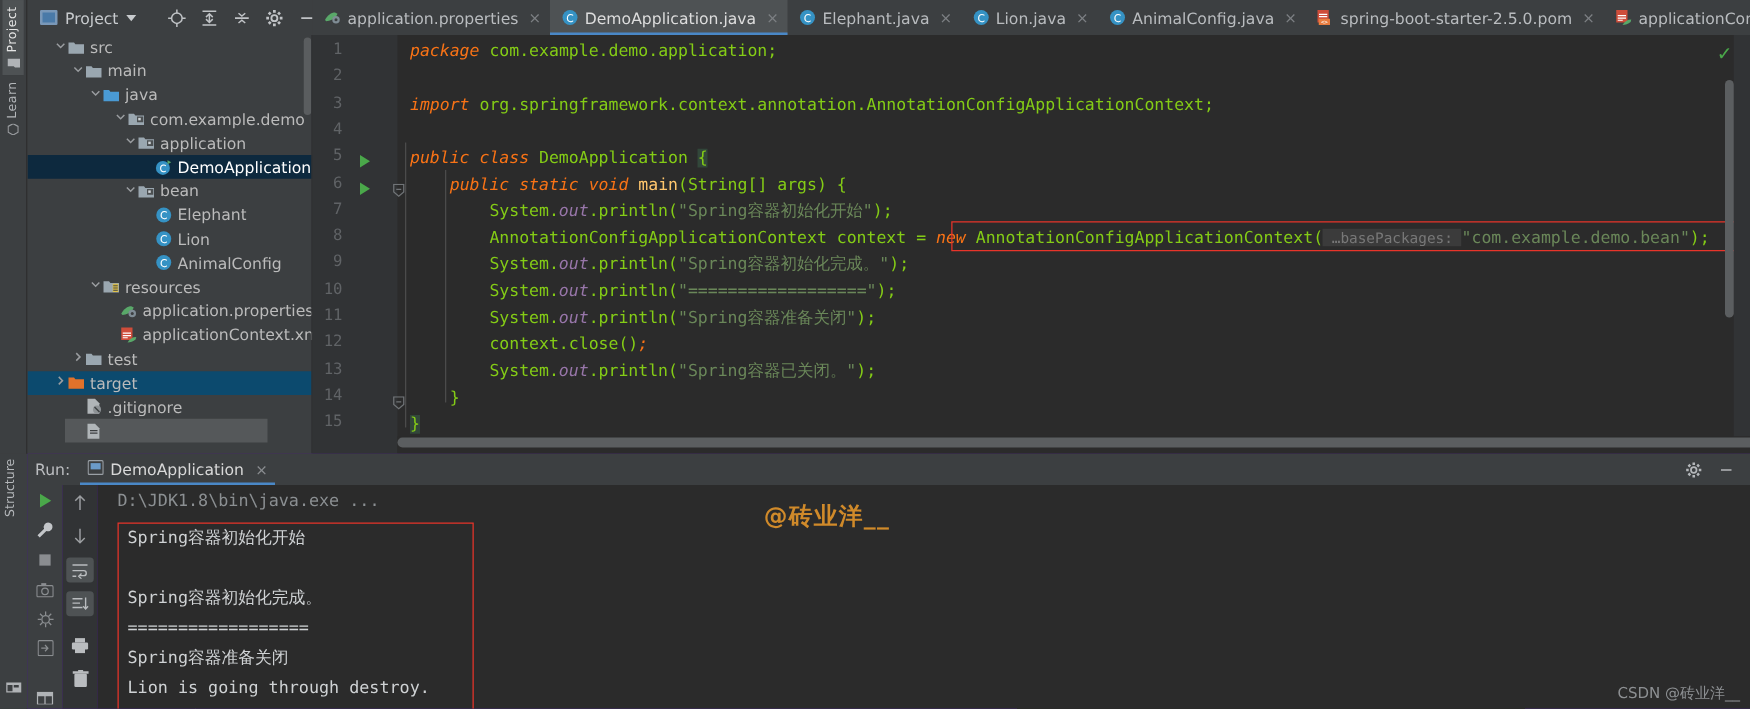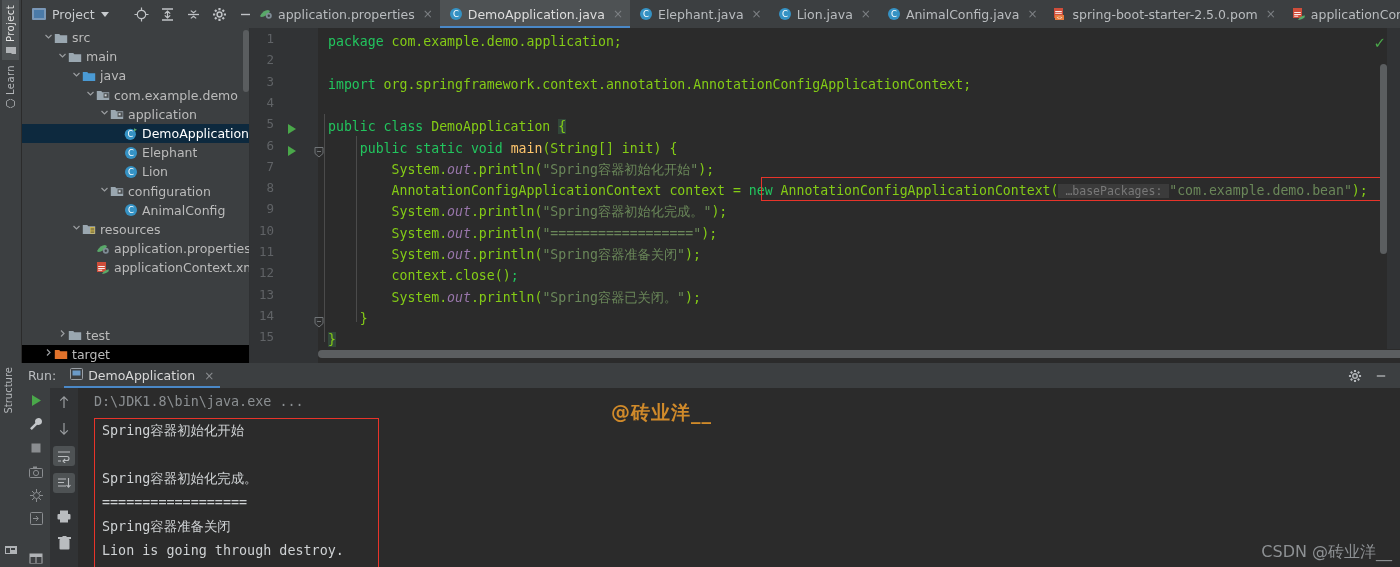--- a/index.html
+++ b/index.html
@@ -58,21 +58,21 @@
   .tab .x { font-size: 12px; color: #7d8084; margin-left: 3px; }
   .ticon { width: 14px; height: 14px; flex: none; }
 
   
   .tree {
     position: absolute; left: 22px; top: 28px; width: 228px; height: 335px;
     background: #3c3f41; overflow: hidden; font-size: 12.5px; color: #bbbbbb;
   }
   .trow { height: 19.2px; display: flex; align-items: center; white-space: nowrap; position: relative; }
   .trow.sel { background: #0d293e; color: #ffffff; }
-  .trow.hl  { background: #000000; }
+  .trow.hl  { background: #0c4a6e; }
   .twist { width: 12px; height: 12px; display: inline-block; flex: none; color: #9a9da0; text-align: center; line-height: 12px; font-size: 9px; }
   .ticn { width: 14px; height: 14px; flex: none; margin-right: 4px; }
   .tlabel { overflow: hidden; }
   .tree-scroll {
     position: absolute; right: 1px; top: 2px; width: 6px; height: 62px;
     background: #5a5d5f; border-radius: 3px;
   }
   .tree-vline { position:absolute; right:0; top:0; width:1px; height:335px; background:#2f3133; }
   .demo-iml-bar { position:absolute; left:30px; top:0; height:19.2px; width:162px; background:#55585a; }
 
@@ -84,21 +84,21 @@
     font-family: "DejaVu Sans Mono", monospace; font-size: 12.5px; color: #606366;
   }
   .grun { position: absolute; left: 36px; width: 12px; height: 12px; }
   .gfold { position: absolute; left: 64px; width: 10px; height: 11px; }
   .code-area { position: absolute; left: 68px; top: 0; right: 0; height: 335px; overflow: hidden; }
   .cline {
     position: absolute; left: 10px; white-space: pre;
     font-family: "DejaVu Sans Mono", monospace; font-size: 13.2px; line-height: 21.3px;
   }
   .indent-guide { position: absolute; width: 1px; background: #4b4b4b; }
-  .kw  { color: #22c55e; }
+  .kw  { color: #f97316; font-style: italic; }
   .str { color: #6a8759; }
   .pln { color: #84cc16; }
   .fld { color: #9876aa; font-style: italic; }
   .mth { color: #ffc66d; }
   .hintp { color: #787878; font-size: 11.5px; background: #3b3b3b; }
   .cursor-hl { background: #32473a; }
   .redbox {
     position: absolute; border: 1.5px solid #e8342a; pointer-events: none;
   }
   .ed-scroll-v { position: absolute; right: 13px; top: 36px; width: 7px; height: 190px; background: #5b5e60; border-radius: 4px; }
@@ -141,21 +141,21 @@
     position: absolute; left: 16px; white-space: pre;
     font-family: "DejaVu Sans Mono", monospace; font-size: 13.4px; line-height: 24px; color: #cfd2d4;
   }
   .cl.dim { color: #8b8f92; }
   .console-redbox { position: absolute; border: 1.5px solid #e8342a; }
   .watermark {
     position: absolute; font-family: "DejaVu Sans", sans-serif; font-size: 19px;
     color: #d08a2a; font-weight: bold; letter-spacing: 1px;
   }
   .csdn-mark {
-    position: absolute; right: 8px; bottom: 4px; font-size: 16px; color: #8d9093;
+    position: absolute; right: 8px; bottom: 4px; font-size: 12px; color: #8d9093;
   }
   .bottom-strip {
     position: absolute; left: 0; top: 363px; width: 22px; height: 204px; background: #3c3f41;
   }
   .bvtab {
     writing-mode: vertical-rl; transform: rotate(180deg);
     font-size: 10px; color: #b4b7ba; padding: 4px 3px; white-space: nowrap;
   }
 </style>
 </head>
@@ -338,21 +338,21 @@
           <span class="twist"><svg width="9" height="9" viewBox="0 0 9 9">
               <path d="M1.5 3l3 3 3-3" fill="none" stroke="#9a9da0" stroke-width="1.2"></path>
             </svg></span>
           <span class="ticn" style="display: inline-flex; width: 14px; height: 14px; position: relative;">
             <svg class="ticon" viewBox="0 0 14 14">
               <path d="M0.8 3h4.4l1.1 1.3h6.9V12H0.8z" fill="#4a9ad4"></path>
             </svg>
           </span>
           <span class="tlabel">java</span>
         </div>
-        <div class="trow" style="padding-left: 62px;">
+        <div class="trow" style="padding-left: 62px; justify-content: center;">
           <span class="twist"><svg width="9" height="9" viewBox="0 0 9 9">
               <path d="M1.5 3l3 3 3-3" fill="none" stroke="#9a9da0" stroke-width="1.2"></path>
             </svg></span>
           <span class="ticn" style="display: inline-flex; width: 14px; height: 14px; position: relative;">
             <svg class="ticon" viewBox="0 0 14 14">
               <path d="M0.8 3h4.4l1.1 1.3h6.9V12H0.8z" fill="#9aa7b0"></path>
               <rect x="7.6" y="5.2" width="5" height="4.6" fill="#4c5052"></rect>
               <rect x="8.6" y="6.3" width="2" height="2" fill="#cfd3d6"></rect>
             </svg>
           </span>
@@ -375,52 +375,52 @@
           <span class="twist"></span>
           <span class="ticn" style="display: inline-flex; width: 14px; height: 14px; position: relative;">
             <svg class="ticon" viewBox="0 0 14 14">
               <circle cx="6.3" cy="7.3" r="5.6" fill="#3592c4"></circle>
               <text x="6.3" y="10.4" font-size="8" fill="#fff" text-anchor="middle" font-family="DejaVu Sans">C</text>
               <path d="M10 1.2l3 1.6-3 1.6z" fill="#59a869"></path>
             </svg>
           </span>
           <span class="tlabel">DemoApplication</span>
         </div>
-        <div class="trow" style="padding-left: 90px;">
-          <span class="twist"></span>
-          <span class="ticn" style="display: inline-flex; width: 14px; height: 14px; position: relative;">
-            <svg class="ticon" viewBox="0 0 14 14">
-              <circle cx="7" cy="7" r="6" fill="#3592c4"></circle>
-              <text x="7" y="10.3" font-size="8.5" fill="#fff" text-anchor="middle" font-family="DejaVu Sans">C</text>
-            </svg>
-          </span>
-          <span class="tlabel">Elephant</span>
-        </div>
-        <div class="trow" style="padding-left: 90px;">
-          <span class="twist"></span>
-          <span class="ticn" style="display: inline-flex; width: 14px; height: 14px; position: relative;">
-            <svg class="ticon" viewBox="0 0 14 14">
-              <circle cx="7" cy="7" r="6" fill="#3592c4"></circle>
-              <text x="7" y="10.3" font-size="8.5" fill="#fff" text-anchor="middle" font-family="DejaVu Sans">C</text>
-            </svg>
-          </span>
-          <span class="tlabel">Lion</span>
-        </div>
         <div class="trow" style="padding-left: 76px;">
           <span class="twist"><svg width="9" height="9" viewBox="0 0 9 9">
               <path d="M1.5 3l3 3 3-3" fill="none" stroke="#9a9da0" stroke-width="1.2"></path>
             </svg></span>
           <span class="ticn" style="display: inline-flex; width: 14px; height: 14px; position: relative;">
             <svg class="ticon" viewBox="0 0 14 14">
               <path d="M0.8 3h4.4l1.1 1.3h6.9V12H0.8z" fill="#9aa7b0"></path>
               <rect x="7.6" y="5.2" width="5" height="4.6" fill="#4c5052"></rect>
               <rect x="8.6" y="6.3" width="2" height="2" fill="#cfd3d6"></rect>
             </svg>
           </span>
-          <span class="tlabel">configuration</span>
+          <span class="tlabel">bean</span>
+        </div>
+        <div class="trow" style="padding-left: 90px;">
+          <span class="twist"></span>
+          <span class="ticn" style="display: inline-flex; width: 14px; height: 14px; position: relative;">
+            <svg class="ticon" viewBox="0 0 14 14">
+              <circle cx="7" cy="7" r="6" fill="#3592c4"></circle>
+              <text x="7" y="10.3" font-size="8.5" fill="#fff" text-anchor="middle" font-family="DejaVu Sans">C</text>
+            </svg>
+          </span>
+          <span class="tlabel">Elephant</span>
+        </div>
+        <div class="trow" style="padding-left: 90px;">
+          <span class="twist"></span>
+          <span class="ticn" style="display: inline-flex; width: 14px; height: 14px; position: relative;">
+            <svg class="ticon" viewBox="0 0 14 14">
+              <circle cx="7" cy="7" r="6" fill="#3592c4"></circle>
+              <text x="7" y="10.3" font-size="8.5" fill="#fff" text-anchor="middle" font-family="DejaVu Sans">C</text>
+            </svg>
+          </span>
+          <span class="tlabel">Lion</span>
         </div>
         <div class="trow" style="padding-left: 90px;">
           <span class="twist"></span>
           <span class="ticn" style="display: inline-flex; width: 14px; height: 14px; position: relative;">
             <svg class="ticon" viewBox="0 0 14 14">
               <circle cx="7" cy="7" r="6" fill="#3592c4"></circle>
               <text x="7" y="10.3" font-size="8.5" fill="#fff" text-anchor="middle" font-family="DejaVu Sans">C</text>
             </svg>
           </span>
           <span class="tlabel">AnimalConfig</span>
@@ -453,21 +453,21 @@
           <span class="twist"></span>
           <span class="ticn" style="display: inline-flex; width: 14px; height: 14px; position: relative;">
             <svg class="ticon" viewBox="0 0 14 14">
               <rect x="1" y="1" width="9" height="10" fill="#cf4d3a"></rect>
               <path d="M2.2 5.5h6.6M2.2 7.5h6.6M2.2 9.2h4" stroke="#fff" stroke-width="0.9"></path>
               <path d="M6 13c1.5-3 4-4.5 7-4.5l-.5 2c-1.8 1.3-4.3 2.4-6.5 2.5z" fill="#59a869"></path>
             </svg>
           </span>
           <span class="tlabel">applicationContext.xml</span>
         </div>
-        <div class="trow" style="padding-left: 34px; margin-top: 48px;">
+        <div class="trow" style="padding-left: 34px;">
           <span class="twist"><svg width="9" height="9" viewBox="0 0 9 9">
               <path d="M3 1.5l3 3-3 3" fill="none" stroke="#9a9da0" stroke-width="1.2"></path>
             </svg></span>
           <span class="ticn" style="display: inline-flex; width: 14px; height: 14px; position: relative;">
             <svg class="ticon" viewBox="0 0 14 14">
               <path d="M0.8 3h4.4l1.1 1.3h6.9V12H0.8z" fill="#9aa7b0"></path>
             </svg>
           </span>
           <span class="tlabel">test</span>
         </div>
@@ -543,21 +543,21 @@
           </svg></div>
       </div>
     <div class="code-area" id="codearea">
       <div class="indent-guide" style="left:6px; top:86px; height:228px;"></div>
       <div class="indent-guide" style="left:38px; top:108px; height:186px;"></div>
     <div class="cline" style="top: 3px;"><span class="kw">package </span><span class="pln">com.example.demo.application;</span></div>
         <div class="cline" style="top: 24.3px;"></div>
         <div class="cline" style="top: 45.6px;"><span class="kw">import </span><span class="pln">org.springframework.context.annotation.AnnotationConfigApplicationContext;</span></div>
         <div class="cline" style="top: 66.9px;"></div>
         <div class="cline" style="top: 88.2px;"><span class="kw">public class </span><span class="pln">DemoApplication </span><span class="pln cursor-hl">{</span></div>
-        <div class="cline" style="top: 109.5px;"><span class="pln">    </span><span class="kw">public static void </span><span class="mth">main</span><span class="pln">(String[] init) {</span></div>
+        <div class="cline" style="top: 109.5px;"><span class="pln">    </span><span class="kw">public static void </span><span class="mth">main</span><span class="pln">(String[] args) {</span></div>
         <div class="cline" style="top: 130.8px;"><span class="pln">        System.</span><span class="fld">out</span><span class="pln">.println(</span><span class="str">"Spring容器初始化开始"</span><span class="pln">);</span></div>
         <div class="cline" style="top: 152.1px;"><span class="pln">        AnnotationConfigApplicationContext context = </span><span class="kw">new </span><span class="pln">AnnotationConfigApplicationContext(</span><span class="hintp"> …basePackages: </span><span class="str">"com.example.demo.bean"</span><span class="pln">);</span></div>
         <div class="cline" style="top: 173.4px;"><span class="pln">        System.</span><span class="fld">out</span><span class="pln">.println(</span><span class="str">"Spring容器初始化完成。"</span><span class="pln">);</span></div>
         <div class="cline" style="top: 194.7px;"><span class="pln">        System.</span><span class="fld">out</span><span class="pln">.println(</span><span class="str">"=================="</span><span class="pln">);</span></div>
         <div class="cline" style="top: 216px;"><span class="pln">        System.</span><span class="fld">out</span><span class="pln">.println(</span><span class="str">"Spring容器准备关闭"</span><span class="pln">);</span></div>
         <div class="cline" style="top: 237.3px;"><span class="pln">        context.close()</span><span class="kw">;</span></div>
         <div class="cline" style="top: 258.6px;"><span class="pln">        System.</span><span class="fld">out</span><span class="pln">.println(</span><span class="str">"Spring容器已关闭。"</span><span class="pln">);</span></div>
         <div class="cline" style="top: 279.9px;"><span class="pln">    }</span></div>
         <div class="cline" style="top: 301.2px;"><span class="pln cursor-hl">}</span></div>
       </div>

